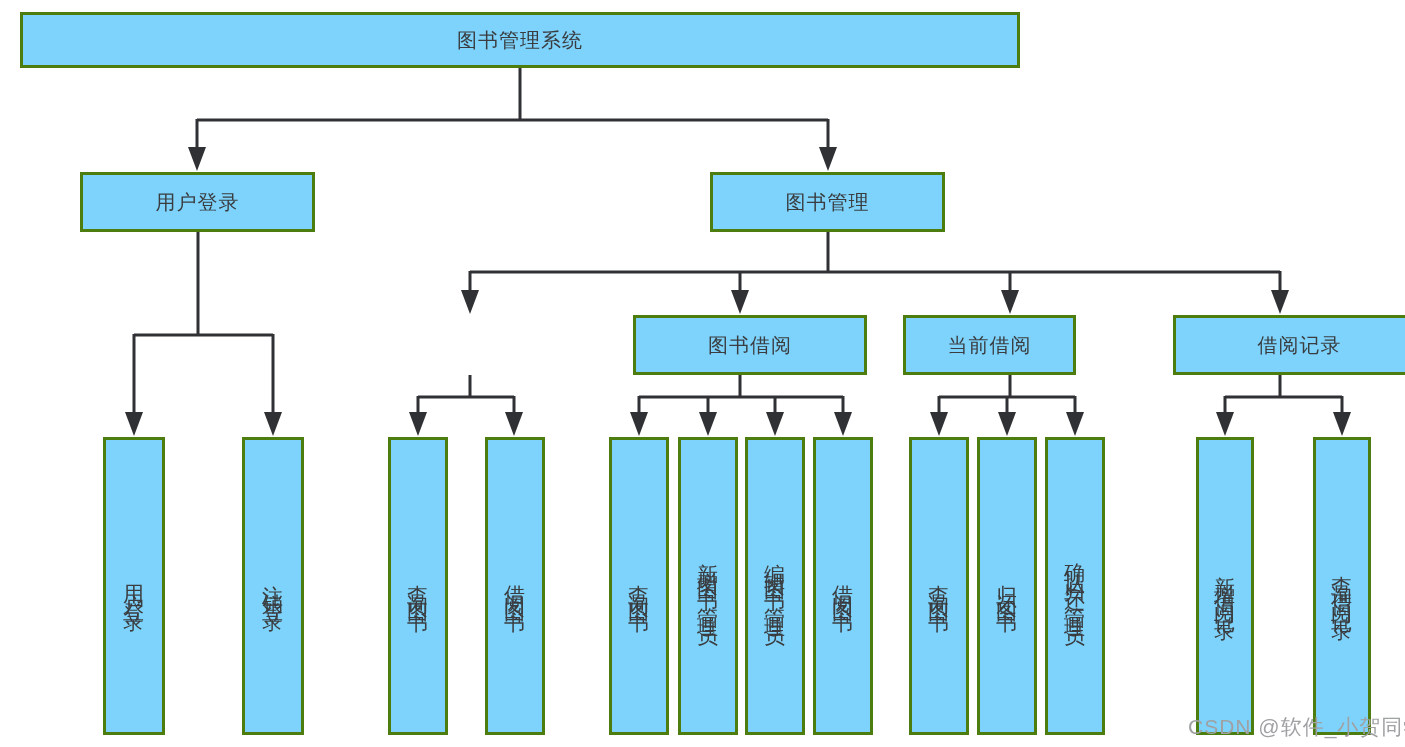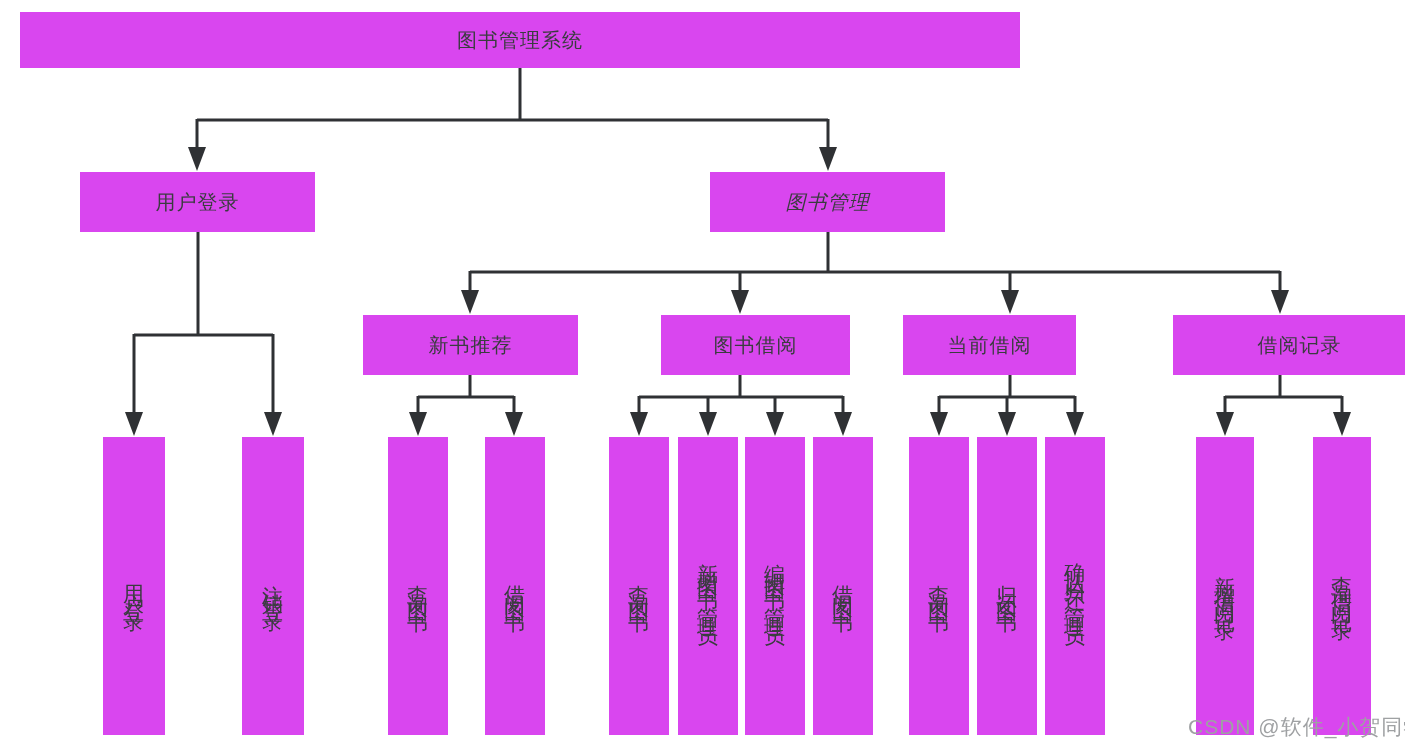--- a/index.html
+++ b/index.html
@@ -17,22 +17,22 @@
   }
   #connectors {
     position: absolute;
     left: 0;
     top: 0;
     z-index: 1;
   }
   .box {
     position: absolute;
     box-sizing: border-box;
-    border: 3px solid #d946ef;
-    background: #d946ef;
+    border: 3px solid #4d7c0f;
+    background: #7dd3fc;
     color: #3a3c3f;
     display: flex;
     align-items: center;
     justify-content: center;
     font-size: 20px;
     letter-spacing: 1px;
     z-index: 2;
     text-align: center;
   }
   .h-node {
@@ -124,24 +124,23 @@
     <line x1="1225" y1="397" x2="1342" y2="397"></line>
     <line x1="1225" y1="396" x2="1225" y2="414"></line>
     <line x1="1342" y1="396" x2="1342" y2="414"></line>
     <polygon points="1216,412 1234,412 1225,436" stroke="none"></polygon>
     <polygon points="1333,412 1351,412 1342,436" stroke="none"></polygon>
   </svg>
 
   <div class="box root-node">图书管理系统</div>
 
   <div class="box h-node" style="left:80px; top:172px; width:235px;">用户登录</div>
-  <div class="box h-node" style="left:710px; top:172px; width:235px;font-style:italic;">图书管理</div>
+  <div class="box h-node" style="left:710px; top:172px; width:235px;">图书管理</div>
 
-  <div class="box h-node" style="left:363px; top:315px; width:215px;">新书推荐</div>
-  <div class="box h-node" style="left:633px; top:315px; width:189px;margin-left:28px;">图书借阅</div>
+  <div class="box h-node" style="left:633px; top:315px; width:234px;">图书借阅</div>
   <div class="box h-node" style="left:903px; top:315px; width:173px;">当前借阅</div>
   <div class="box h-node" style="left:1173px; top:315px; width:253px;">借阅记录</div>
 
   <div class="box leaf" style="left:103px; width:62px;">用户登录</div>
   <div class="box leaf" style="left:242px; width:62px;">注销登录</div>
 
   <div class="box leaf" style="left:388px; width:60px;">查询图书</div>
   <div class="box leaf" style="left:485px; width:60px;">借阅图书</div>
 
   <div class="box leaf" style="left:609px; width:60px;">查询图书</div>

